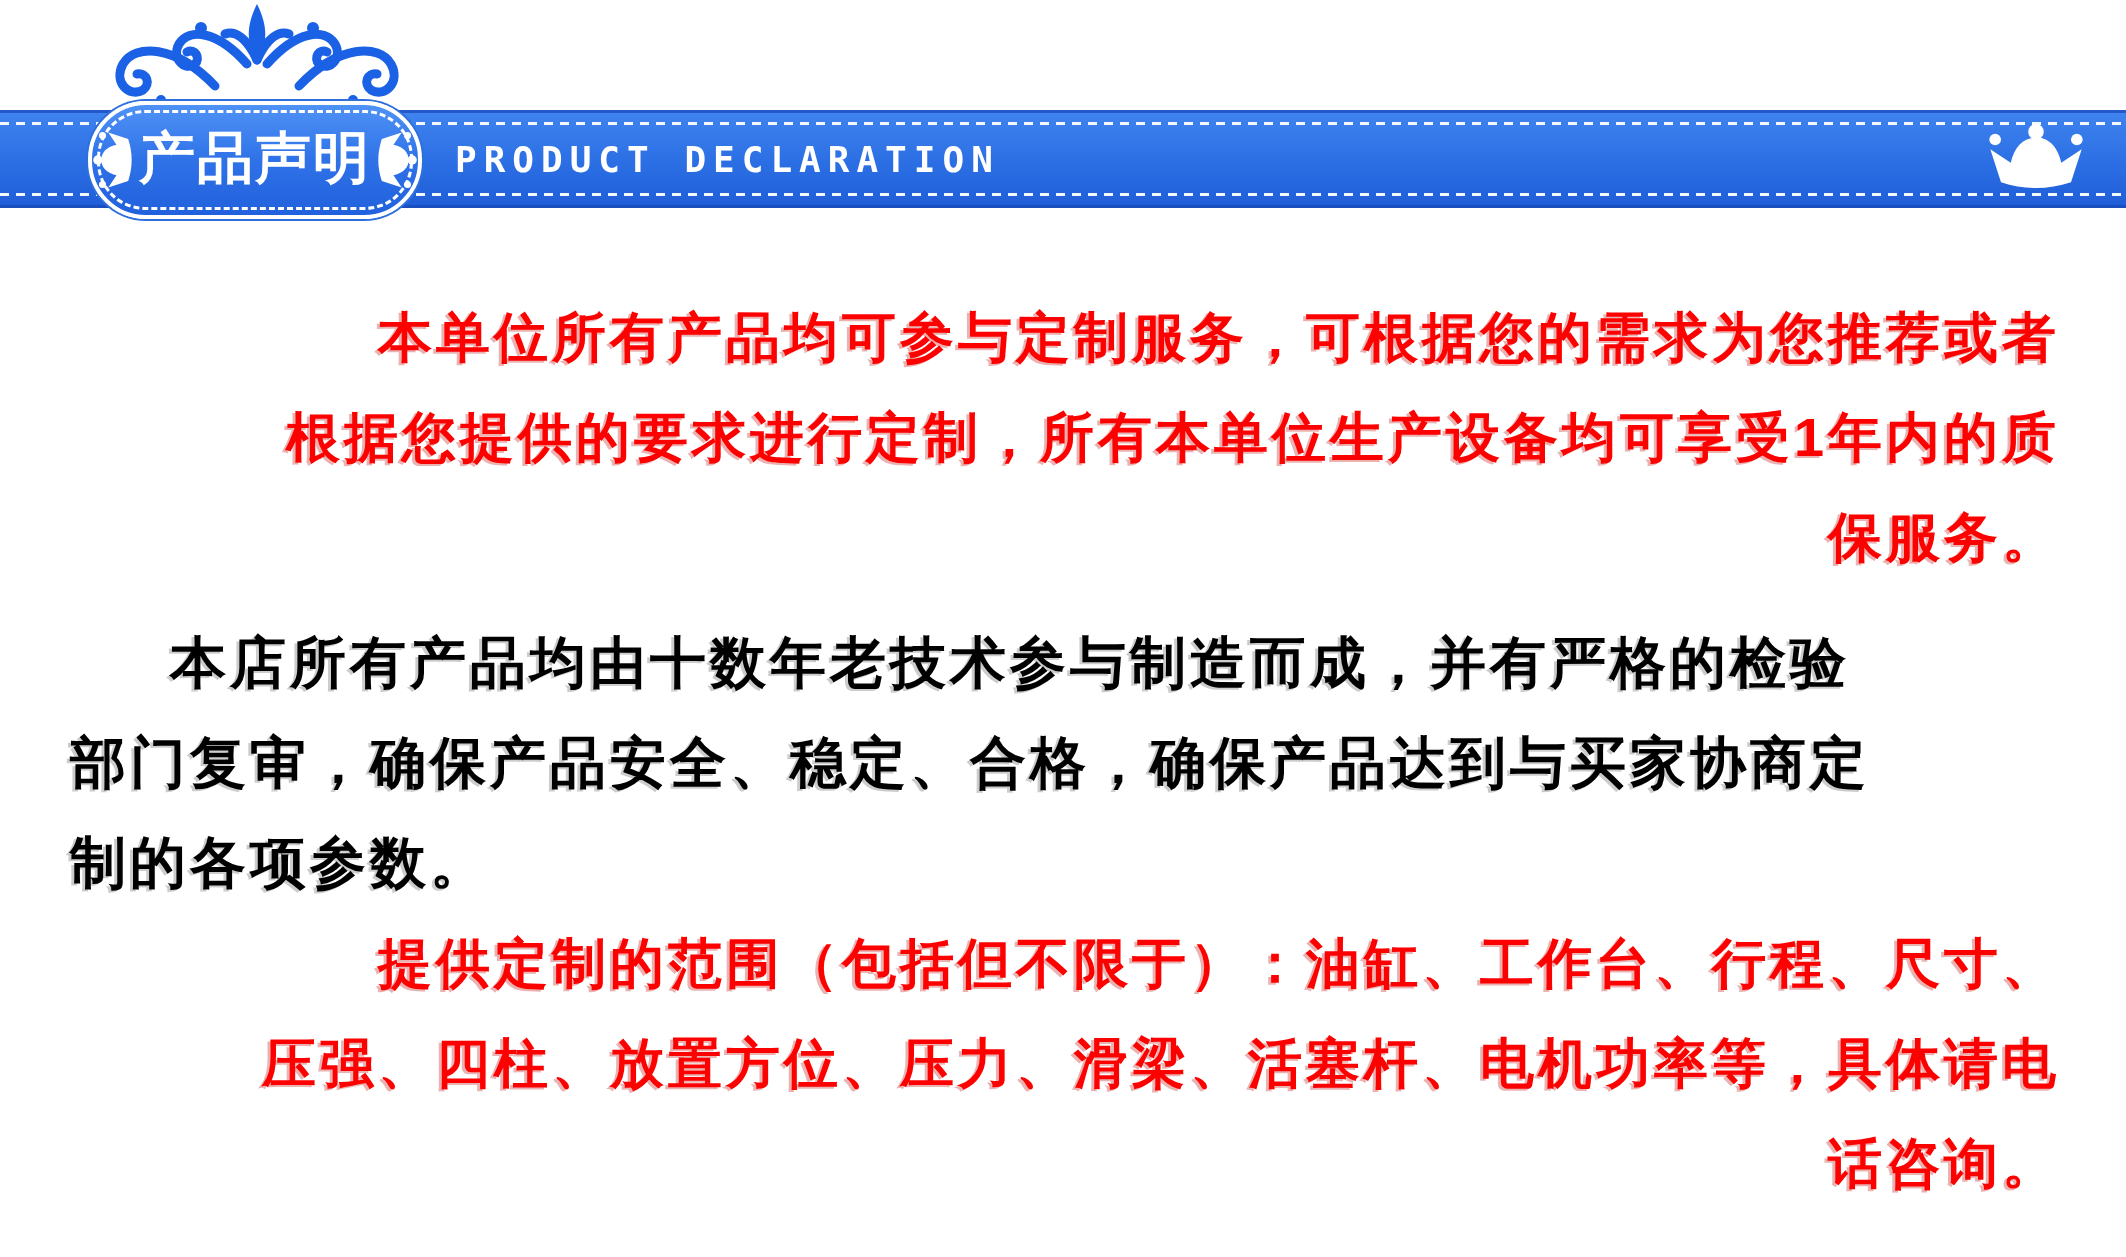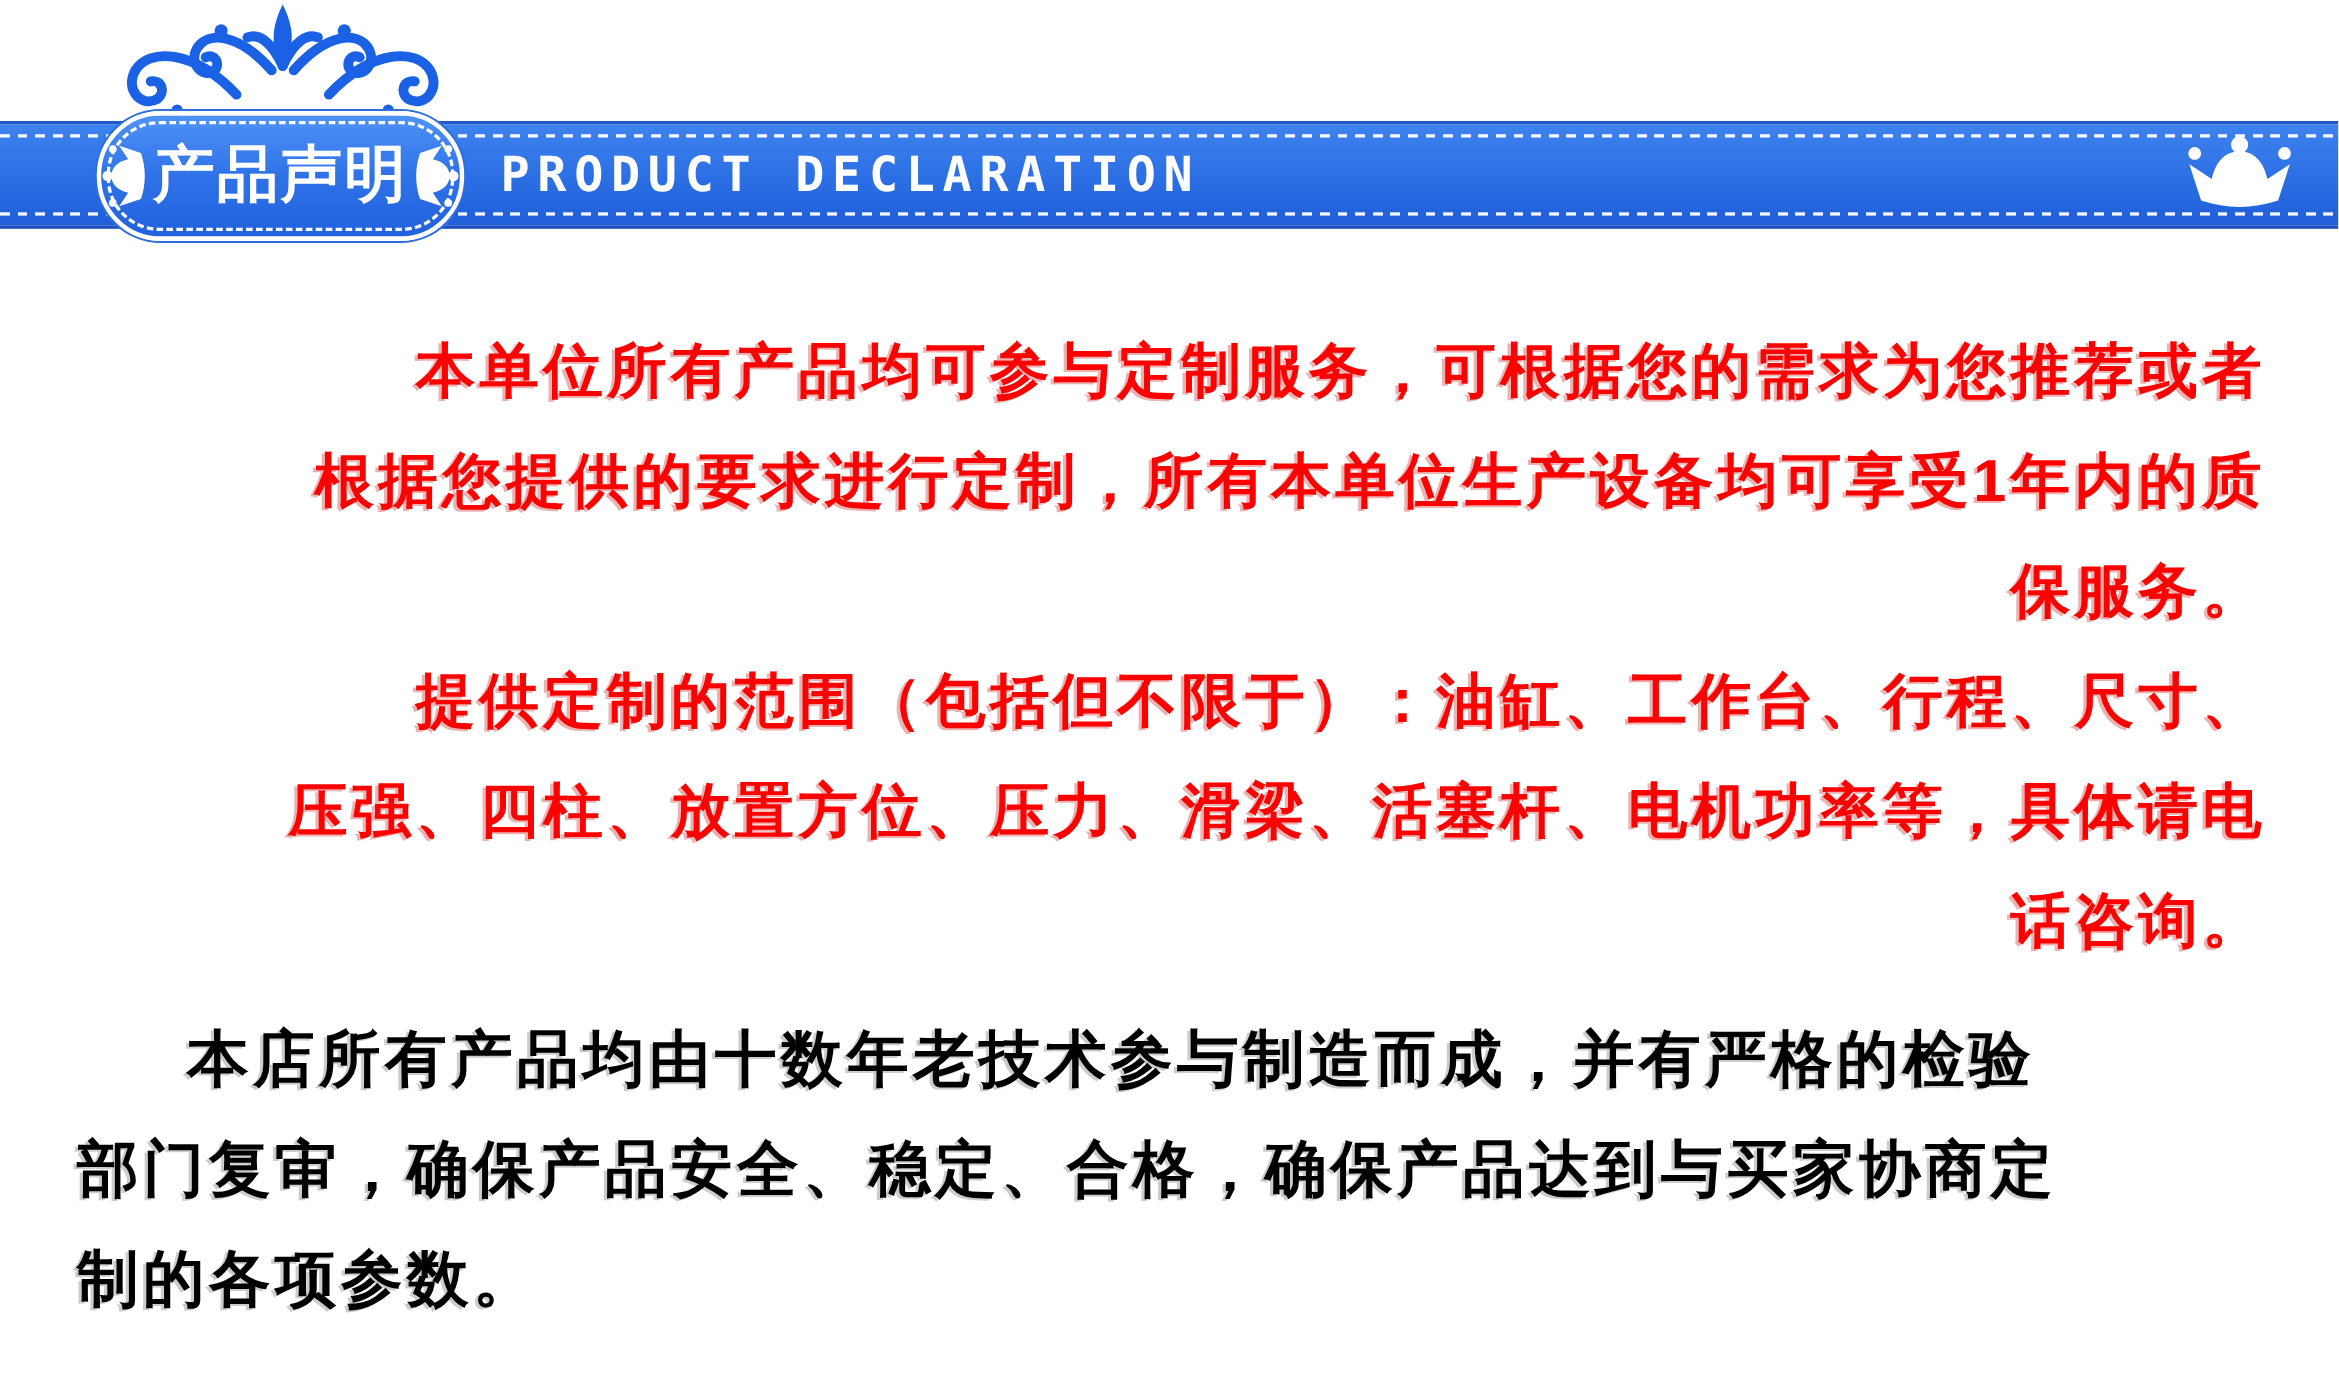--- a/index.html
+++ b/index.html
@@ -53,21 +53,21 @@
     white-space:nowrap;line-height:1;position:relative;top:-2px;
   }
   .badge .half-crown{display:block;}
 
   
   .banner-title{
     position:absolute;left:455px;top:110px;height:98px;
     display:flex;align-items:center;
     color:#ffffff;
     font-family:"DejaVu Sans Mono","Liberation Mono",monospace;
-    font-size:44px;font-weight:bold;letter-spacing:7px;
+    font-size:36px;font-weight:bold;letter-spacing:7px;
     z-index:4;white-space:nowrap;
   }
 
   
   .crown-right{
     position:absolute;left:1980px;top:122px;width:112px;height:70px;z-index:4;
   }
 
   
   .body-text{
@@ -150,21 +150,21 @@
       <circle cx="50" cy="10" r="8"></circle>
       <circle cx="92" cy="18" r="6"></circle>
       <path d="M3,28 L24,42 C28,24 38,16 50,16 C62,16 72,24 76,42 L97,28 L86,62 C62,70 38,70 14,62 Z"></path>
     </g>
   </svg>
 
   <div class="body-text">
     <p class="para red">本单位所有产品均可参与定制服务，可根据您的需求为您推荐或者
 根据您提供的要求进行定制，所有本单位生产设备均可享受1年内的质
 保服务。</p>
+    <p class="para black">本店所有产品均由十数年老技术参与制造而成，并有严格的检验
+部门复审，确保产品安全、稳定、合格，确保产品达到与买家协商定
+制的各项参数。</p>
     <p class="para red">提供定制的范围（包括但不限于）：油缸、工作台、行程、尺寸、
 压强、四柱、放置方位、压力、滑梁、活塞杆、电机功率等，具体请电
 话咨询。</p>
-    <p class="para black">本店所有产品均由十数年老技术参与制造而成，并有严格的检验
-部门复审，确保产品安全、稳定、合格，确保产品达到与买家协商定
-制的各项参数。</p>
   </div>
 
 </div>
 
 </body></html>

